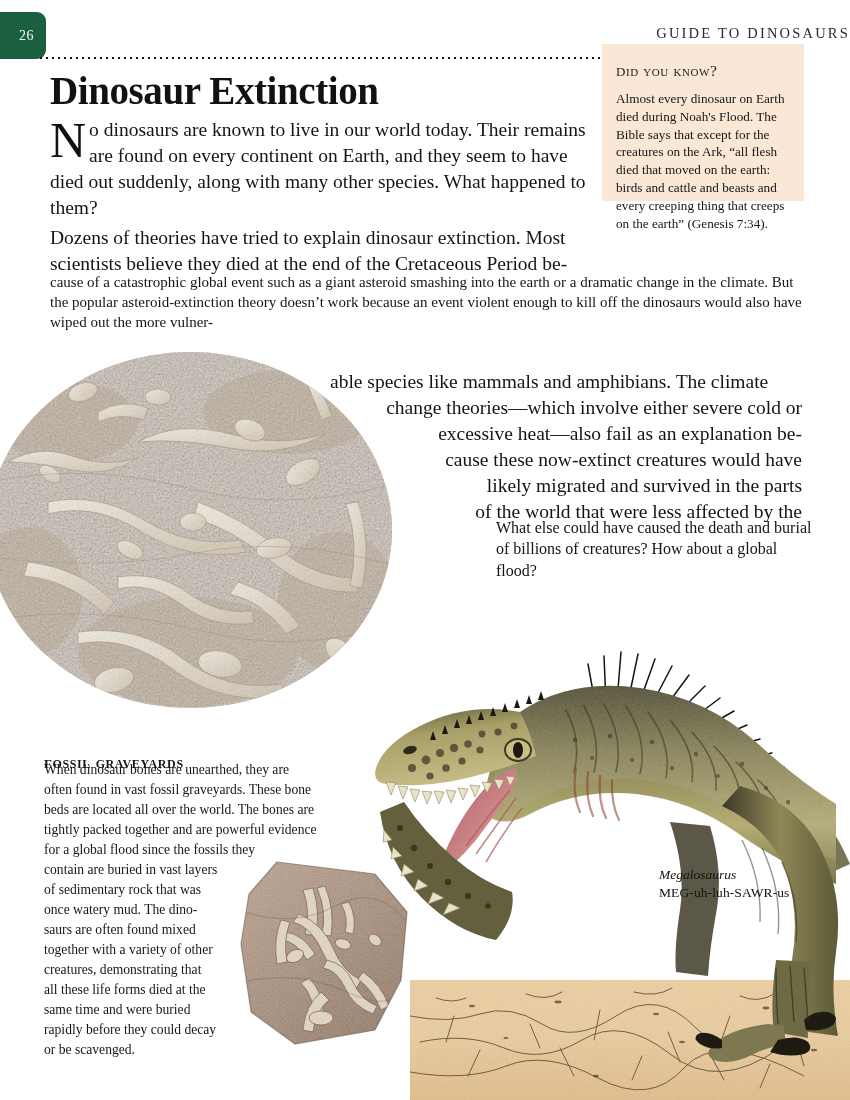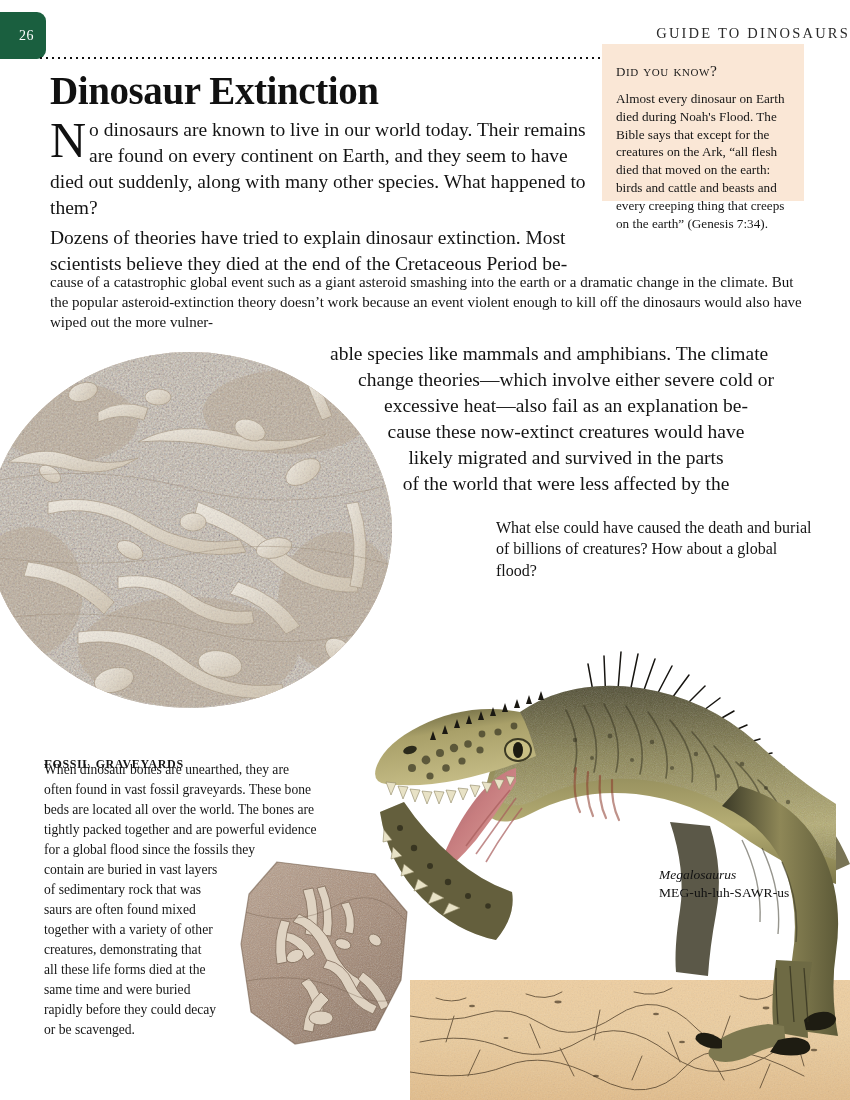--- a/index.html
+++ b/index.html
@@ -126,22 +126,22 @@
   
   .para-wrap {
     position: absolute;
     left: 330px; top: 341px;
     width: 472px;
     font-size: 19.5px;
     line-height: 1.335;
     color: #141414;
     text-align: right;
   }
-  .para-wrap .ln { display: block; white-space: nowrap; text-align: center; }
-  .para-wrap .ln.l0 { text-align: left; }
+  .para-wrap .ln { display: block; white-space: nowrap; }
+  .para-wrap .ln.l0 { text-align: left; margin-top: 28px; }
 
   .para4 {
     position: absolute;
     left: 496px; top: 517px;
     width: 320px;
     font-size: 16px;
     line-height: 1.335;
     color: #141414;
   }
 
@@ -323,20 +323,21 @@
 
   <h2 class="fg-title">Fossil Graveyards</h2>
   <div class="fg-body">
     <span class="ln">When dinosaur bones are unearthed, they are</span>
     <span class="ln">often found in vast fossil graveyards. These bone</span>
     <span class="ln">beds are located all over the world. The bones are</span>
     <span class="ln">tightly packed together and are powerful evidence</span>
     <span class="ln">for a global flood since the fossils they</span>
     <span class="ln">contain are buried in vast layers</span>
     <span class="ln">of sedimentary rock that was</span>
+    <span class="ln">once watery mud. The dino-</span>
     <span class="ln">saurs are often found mixed</span>
     <span class="ln">together with a variety of other</span>
     <span class="ln">creatures, demonstrating that</span>
     <span class="ln">all these life forms died at the</span>
     <span class="ln">same time and were buried</span>
     <span class="ln">rapidly before they could decay</span>
     <span class="ln">or be scavenged.</span>
   </div>
 
   <div class="ground">

